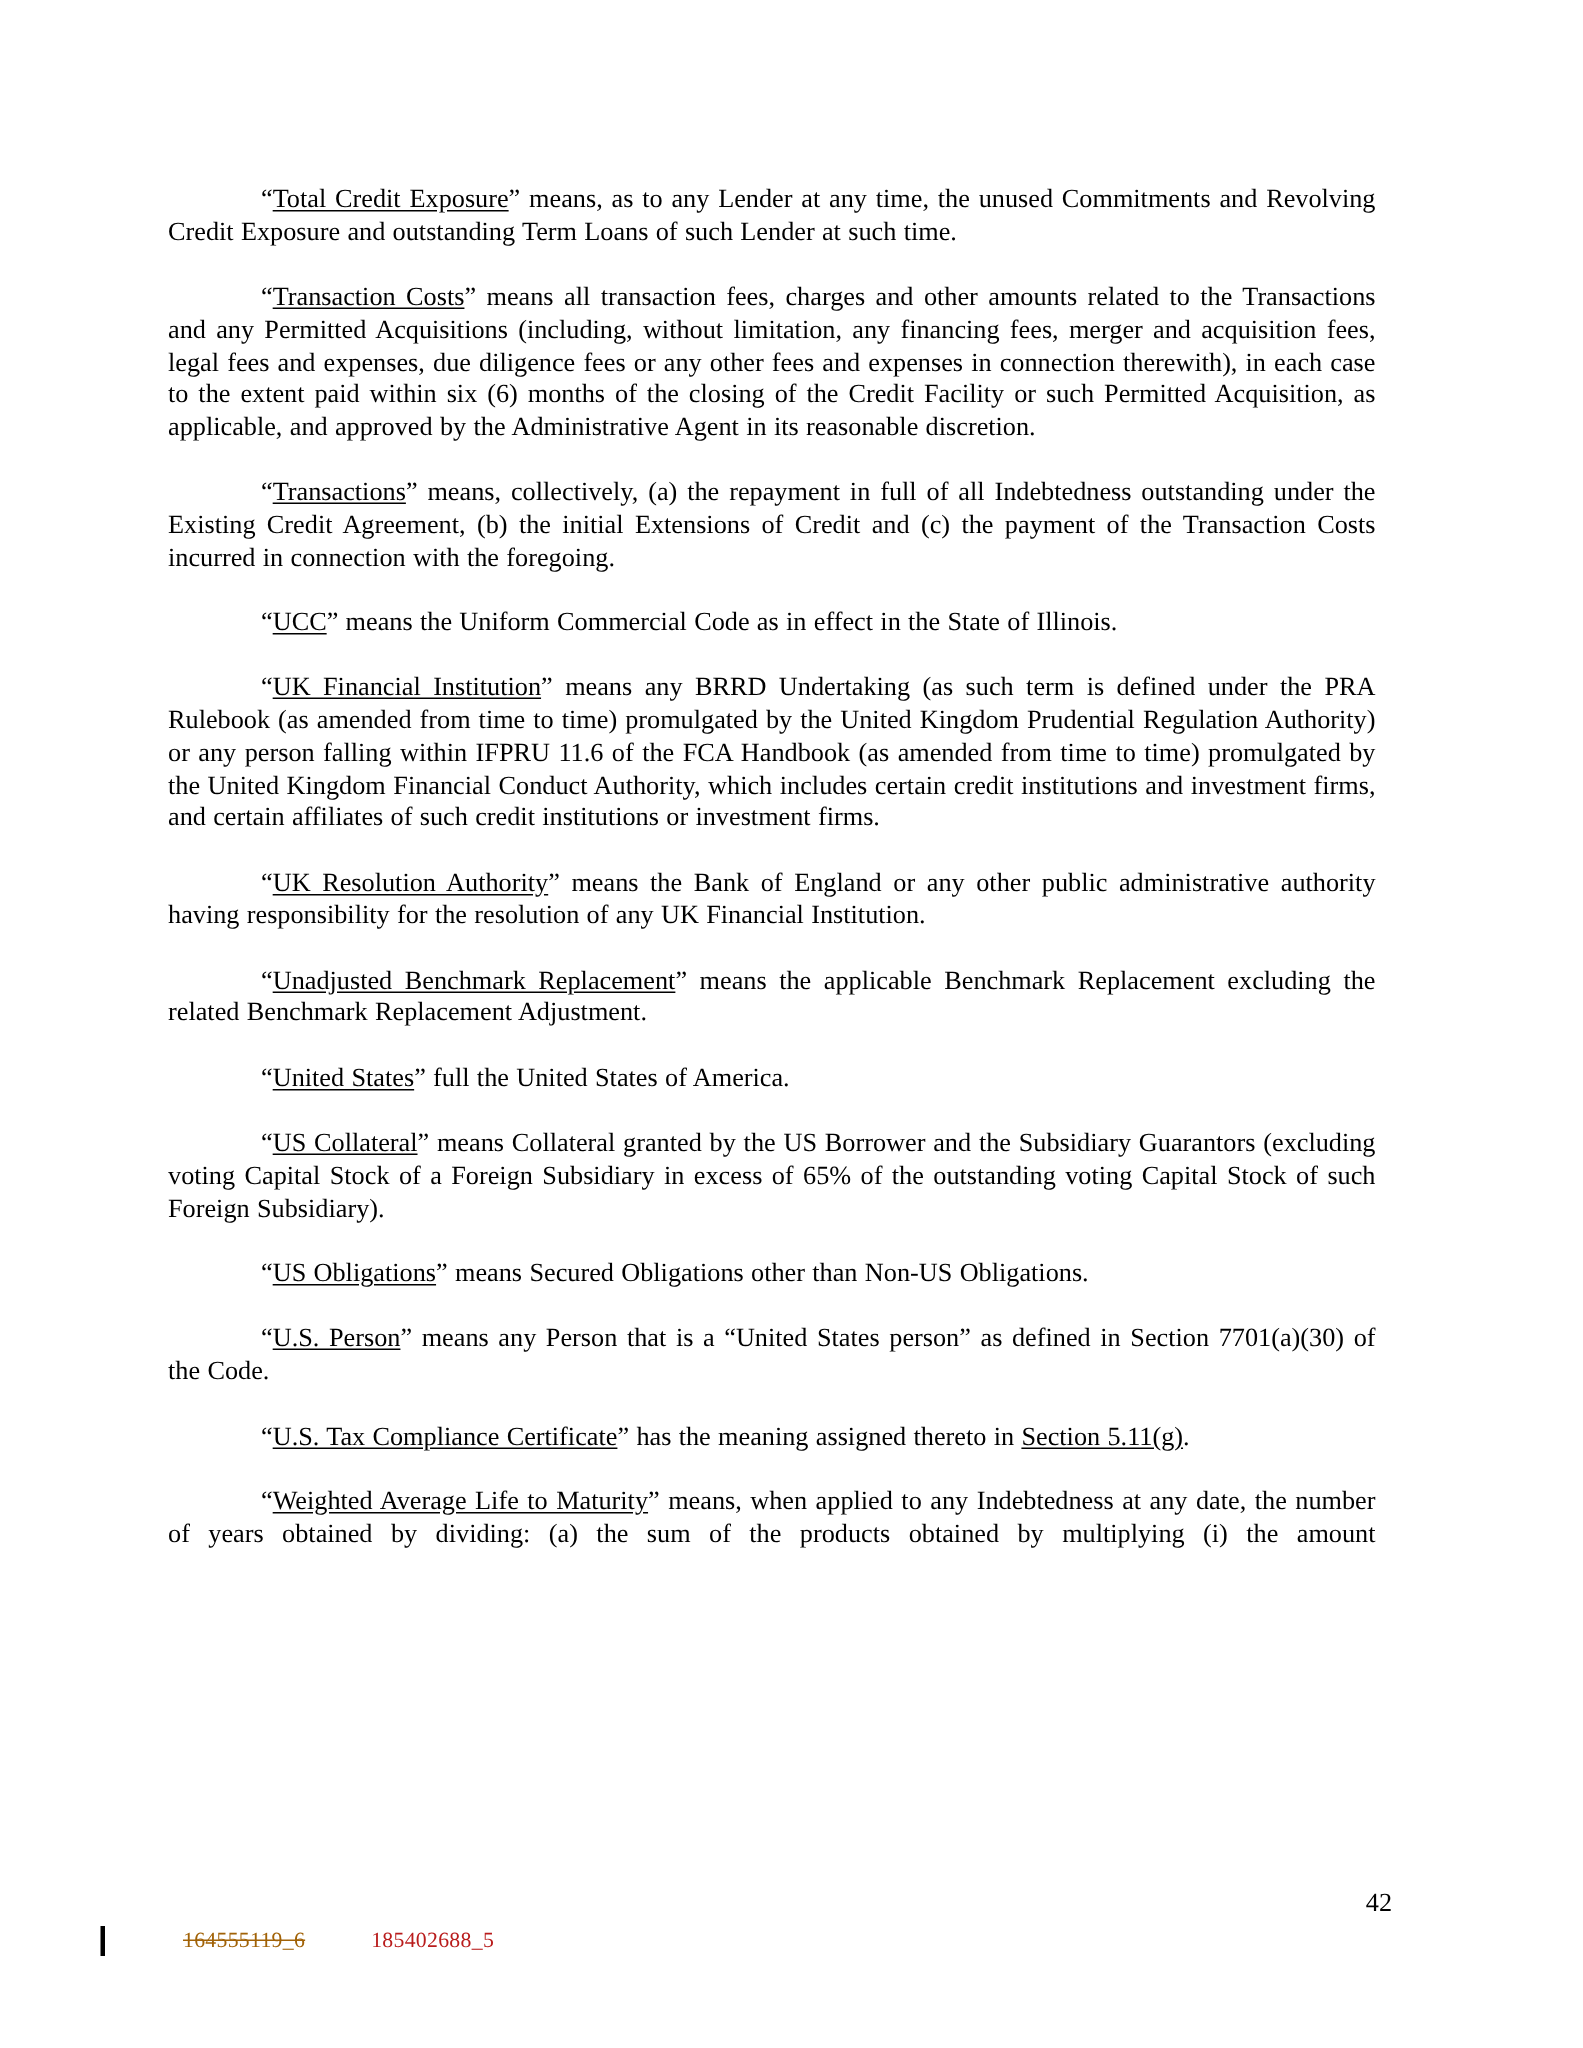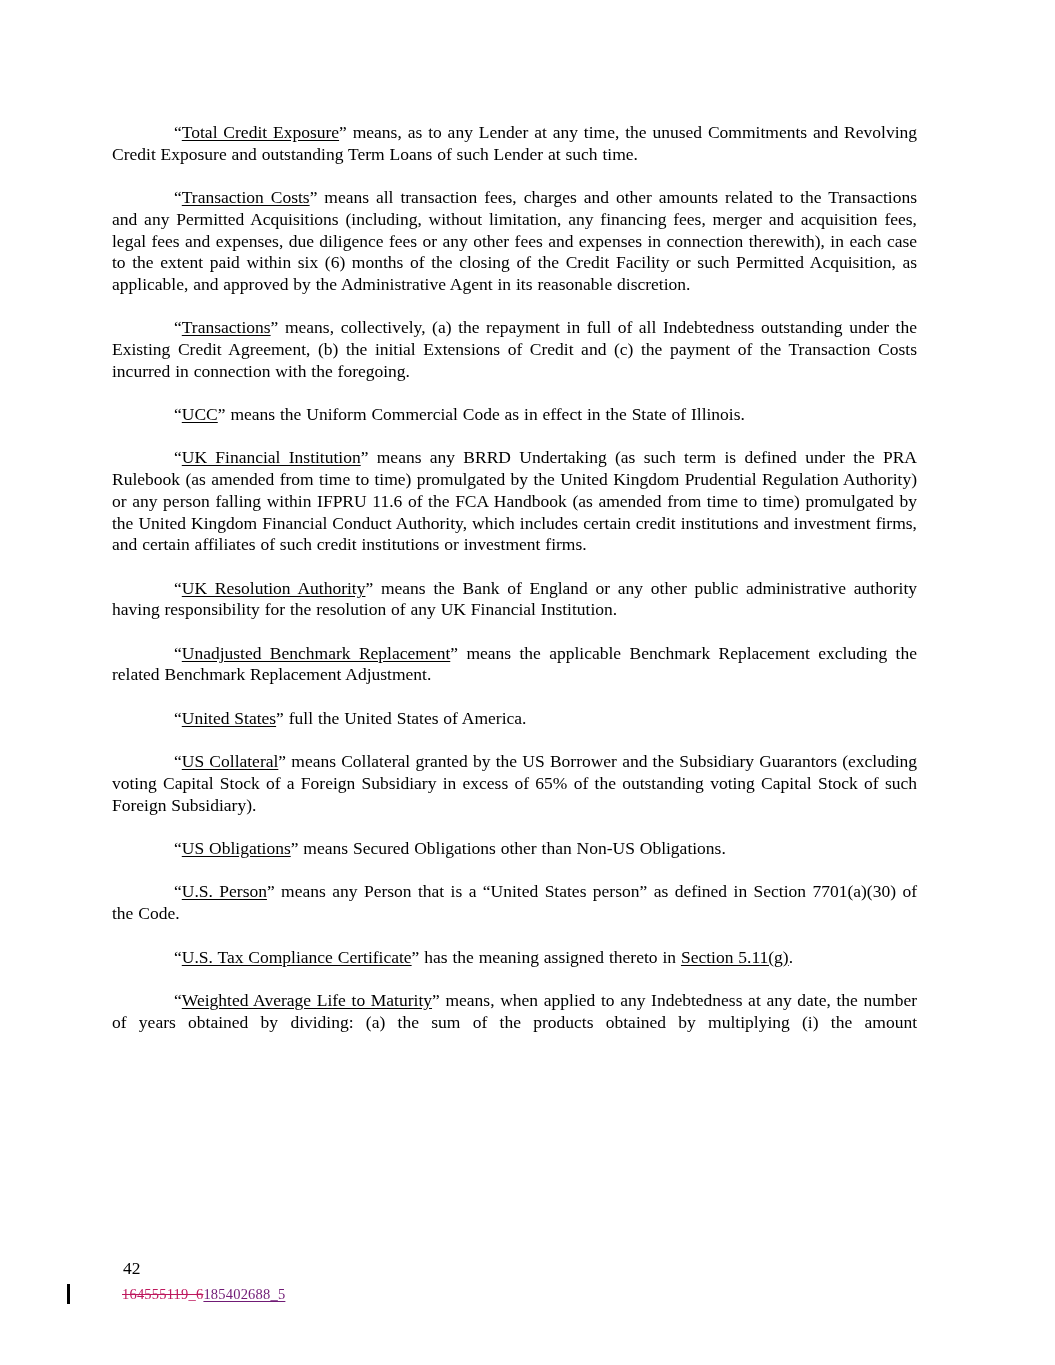--- a/index.html
+++ b/index.html
@@ -35,40 +35,40 @@
   }
   .u {
     text-decoration: underline;
     text-underline-offset: 2px;
   }
   .pagenum {
     position: absolute;
     left: 123px;
     top: 1258px;
     width: 805px;
-    text-align: left;
+    text-align: right;
     font-size: 17.5px;
     line-height: 21.7px;
   }
   .docid {
     position: absolute;
     left: 122px;
     top: 1285px;
     font-size: 14.5px;
     line-height: 18px;
     letter-spacing: 0.2px;
   }
   .del {
-    color: #be185d;
+    color: #a16207;
     text-decoration: line-through;
   }
   .ins {
-    color: #701a75;
-    text-decoration: underline;
+    color: #b91c1c;
     text-underline-offset: 2px;
+    margin-left: 44px;
   }
   .changebar {
     position: absolute;
     left: 67px;
     top: 1284px;
     width: 2.5px;
     height: 20px;
     background: #000000;
   }
 </style>

